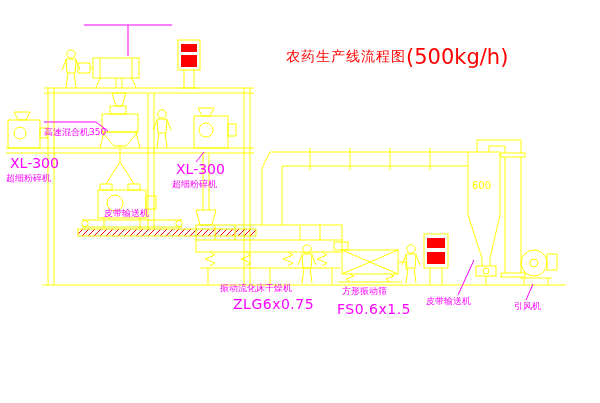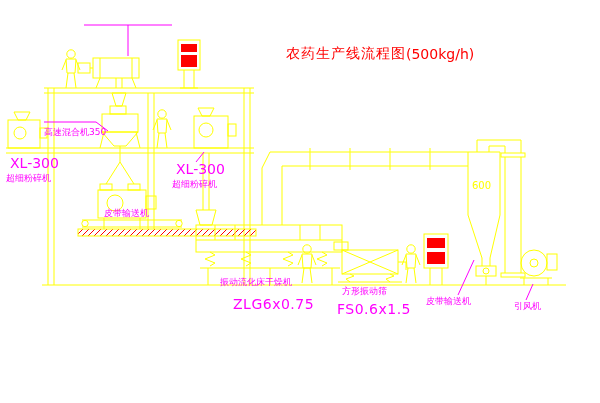--- a/index.html
+++ b/index.html
@@ -14,21 +14,21 @@
   .slab{stroke:var(--line);stroke-width:1}
   .hl{stroke:var(--hatch);stroke-width:1}
   .rf{fill:var(--panel_fill);stroke:none}
   .m{stroke:var(--label);fill:none;stroke-width:1}
   .lbl{position:absolute;color:var(--label);font-size:9px;line-height:1.1;white-space:nowrap}
   .model{font-size:14px}
   .model-lg{font-size:14px;letter-spacing:.5px}
   .dim{color:var(--line);font-size:10px}
   .title{position:absolute;display:flex;align-items:center;color:var(--title);white-space:nowrap}
   .t-name{font-size:14px;letter-spacing:1px}
-  .t-cap{font-size:14px}
+  .t-cap{font-size:21px}
 </style>
 </head>
 <body>
 
 <div class="stage">
 
   <svg width="600" height="403" viewBox="0 0 600 403">
     <defs>
       <pattern id="hatch" width="6" height="6" patternUnits="userSpaceOnUse">
         <path class="hl" d="M0,6 L6,0"></path>
@@ -181,21 +181,21 @@
     <span class="t-name">农药生产线流程图</span>
     <span class="t-cap">(500kg/h)</span>
   </div>
 
   <div class="lbl" style="left:44px;top:128px">高速混合机350</div>
   <div class="lbl model" style="left:10px;top:156px">XL-300</div>
   <div class="lbl" style="left:6px;top:174px">超细粉碎机</div>
   <div class="lbl model" style="left:176px;top:162px">XL-300</div>
   <div class="lbl" style="left:172px;top:180px">超细粉碎机</div>
   <div class="lbl" style="left:104px;top:209px">皮带输送机</div>
-  <div class="lbl" style="left:220px;top:278px">振动流化床干燥机</div>
+  <div class="lbl" style="left:220px;top:284px">振动流化床干燥机</div>
   <div class="lbl model-lg" style="left:233px;top:297px">ZLG6x0.75</div>
   <div class="lbl" style="left:342px;top:287px">方形振动筛</div>
   <div class="lbl model-lg" style="left:337px;top:302px">FS0.6x1.5</div>
   <div class="lbl" style="left:426px;top:297px">皮带输送机</div>
   <div class="lbl" style="left:514px;top:302px">引风机</div>
   <div class="lbl dim" style="left:472px;top:180px">600</div>
 
 </div>
 
 </body></html>

